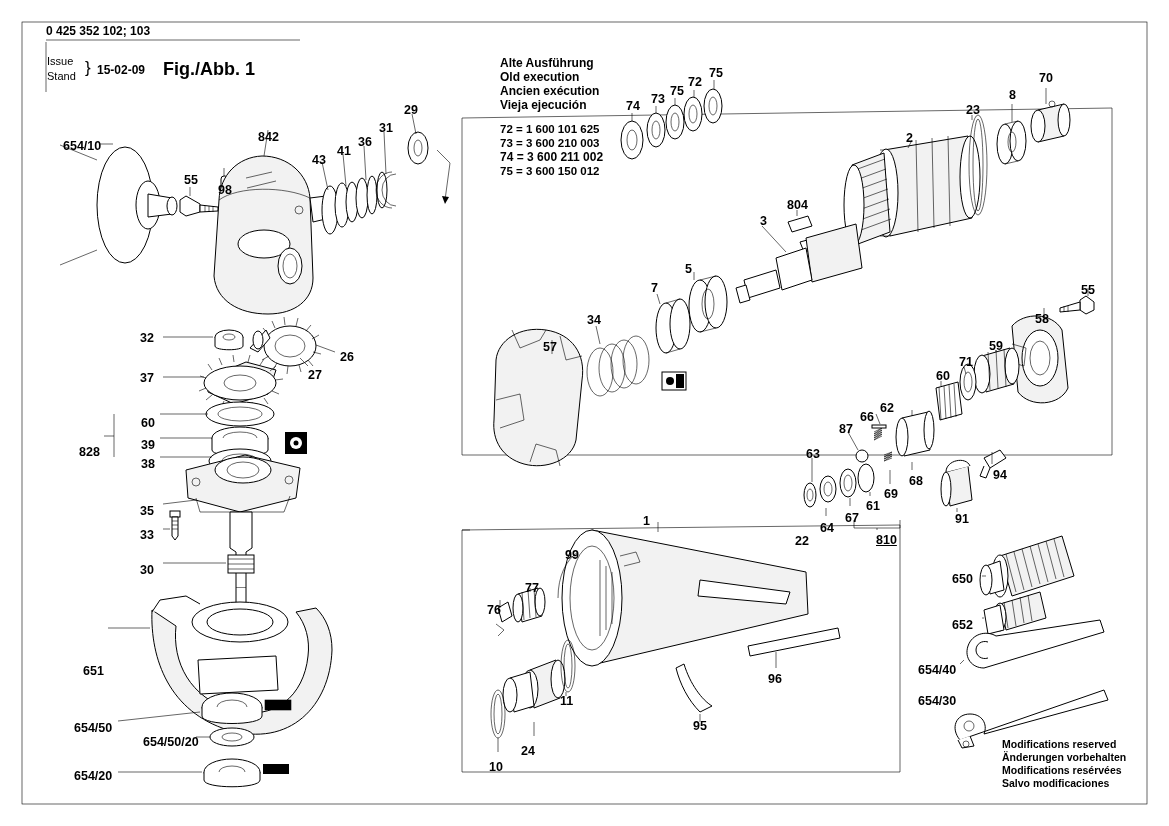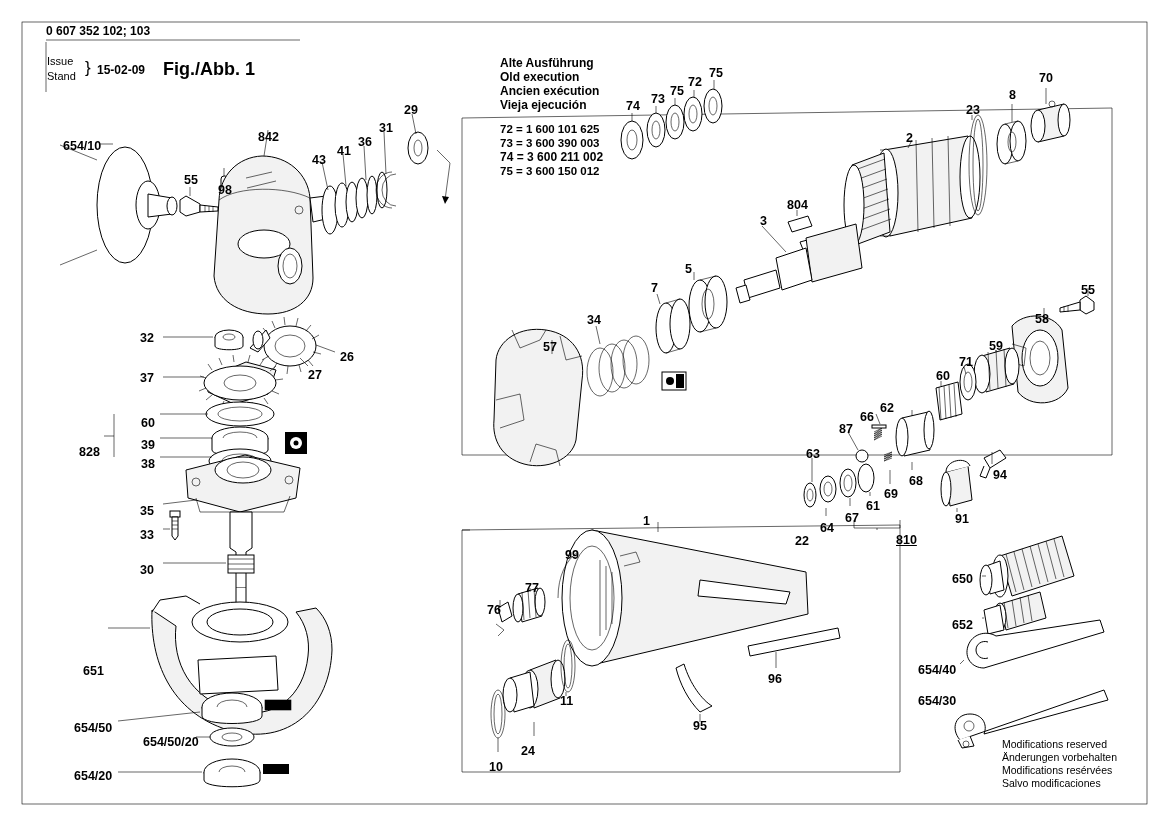--- a/index.html
+++ b/index.html
@@ -38,21 +38,21 @@
   .plain {
     font-weight: normal;
   }
   .fignum {
     font-size: 18px;
     font-weight: bold;
   }
   .legend {
     position: absolute;
     font-size: 10.5px;
-    font-weight: normal;
+    font-weight: bold;
     line-height: 1.3;
     white-space: pre;
     color: #000;
   }
   svg.art {
     position: absolute;
     left: 0;
     top: 0;
     width: 1169px;
     height: 826px;
@@ -503,34 +503,34 @@
     <g>
       <path d="M960 740 C950 728 956 714 970 714 C982 714 988 724 984 734
                L1108 700 L1104 690 Z" class="stf"></path>
       <circle cx="969" cy="726" r="5" class="thin"></circle>
       <path d="M958 740 L962 748 L974 746 L970 736" class="stf"></path>
       <circle cx="966" cy="744" r="3" class="thin"></circle>
     </g>
 
   </svg>
 
-  <div class="hdr" style="left:46px; top:24px;">0 607 352 102; 103</div>
+  <div class="hdr" style="left:46px; top:24px;">0 425 352 102; 103</div>
   <div class="hdr plain" style="left:47px; top:55px; font-size:11px;">Issue</div>
   <div class="hdr plain" style="left:47px; top:70px; font-size:11px;">Stand</div>
   <div class="hdr plain" style="left:85px; top:57px; font-size:17px;">}</div>
   <div class="hdr" style="left:97px; top:63px; font-size:12px;">15-02-09</div>
   <div class="hdr fignum" style="left:163px; top:58px;">Fig./Abb. 1</div>
 
   <div class="hdr" style="left:500px; top:56px;">Alte Ausführung</div>
   <div class="hdr" style="left:500px; top:70px;">Old execution</div>
   <div class="hdr" style="left:500px; top:84px;">Ancien exécution</div>
   <div class="hdr" style="left:500px; top:98px;">Vieja ejecución</div>
 
   <div class="hdr" style="left:500px; top:122px; font-size:11.5px;">72 = 1 600 101 625</div>
-  <div class="hdr" style="left:500px; top:136px; font-size:11.5px;">73 = 3 600 390 003</div>
+  <div class="hdr" style="left:500px; top:136px; font-size:11.5px;">73 = 3 600 210 003</div>
   <div class="hdr" style="left:500px; top:150px; font-size:12px;">74 = 3 600 211 002</div>
   <div class="hdr" style="left:500px; top:164px; font-size:11.5px;">75 = 3 600 150 012</div>
 
   <div class="legend" style="left:1002px; top:738px;">Modifications reserved</div>
   <div class="legend" style="left:1002px; top:751px;">Änderungen vorbehalten</div>
   <div class="legend" style="left:1002px; top:764px;">Modifications resérvées</div>
   <div class="legend" style="left:1002px; top:777px;">Salvo modificaciones</div>
 
   <div id="callout-layer">
       <div class="lbl" style="left: 63px; top: 139px;">654/10</div>
@@ -580,21 +580,21 @@
       <div class="lbl" style="left: 880px; top: 401px;">62</div>
       <div class="lbl" style="left: 860px; top: 410px;">66</div>
       <div class="lbl" style="left: 839px; top: 422px;">87</div>
       <div class="lbl" style="left: 806px; top: 447px;">63</div>
       <div class="lbl" style="left: 909px; top: 474px;">68</div>
       <div class="lbl" style="left: 884px; top: 487px;">69</div>
       <div class="lbl" style="left: 866px; top: 499px;">61</div>
       <div class="lbl" style="left: 845px; top: 511px;">67</div>
       <div class="lbl" style="left: 820px; top: 521px;">64</div>
       <div class="lbl" style="left: 795px; top: 534px;">22</div>
-      <div class="lbl" style="left: 896px; top: 533px; text-decoration: underline;">810</div>
+      <div class="lbl" style="left: 876px; top: 533px; text-decoration: underline;">810</div>
       <div class="lbl" style="left: 955px; top: 512px;">91</div>
       <div class="lbl" style="left: 993px; top: 468px;">94</div>
       <div class="lbl" style="left: 643px; top: 514px;">1</div>
       <div class="lbl" style="left: 565px; top: 548px;">99</div>
       <div class="lbl" style="left: 525px; top: 581px;">77</div>
       <div class="lbl" style="left: 487px; top: 603px;">76</div>
       <div class="lbl" style="left: 560px; top: 694px;">11</div>
       <div class="lbl" style="left: 521px; top: 744px;">24</div>
       <div class="lbl" style="left: 489px; top: 760px;">10</div>
       <div class="lbl" style="left: 693px; top: 719px;">95</div>

